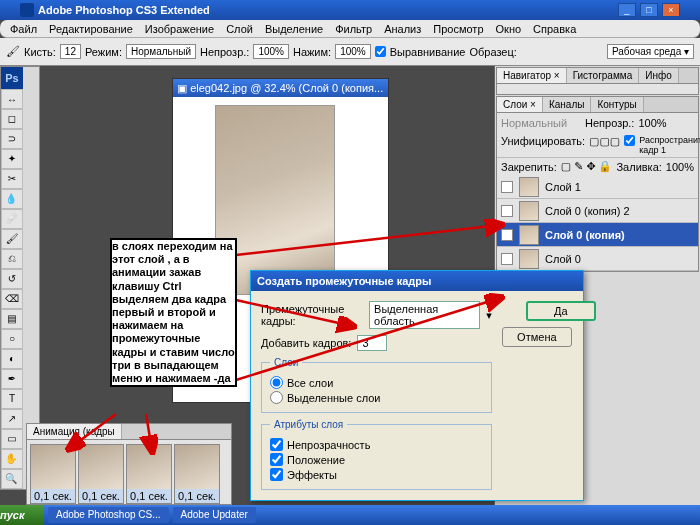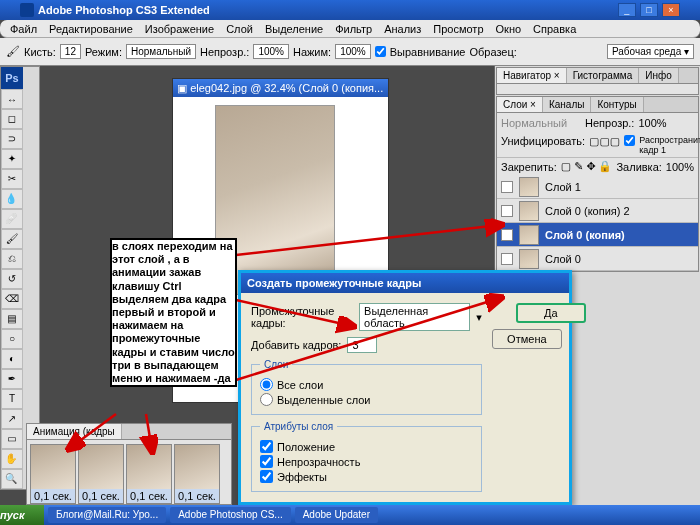--- a/index.html
+++ b/index.html
@@ -31,21 +31,21 @@
 .psec { border: 1px solid #888; background: #e4e4e4; margin: 1px; }
 .ptabs { display: flex; background: #d0d0d0; border-bottom: 1px solid #888; }
 .ptab { padding: 2px 6px; font-size: 10px; border-right: 1px solid #aaa; background: #d9d9d9; }
 .ptab.act { background: #eee; }
 .layerlist { font-size: 10px; }
 .lrow { display: flex; align-items: center; height: 24px; border-bottom: 1px solid #bbb; padding: 0 4px; gap: 6px; }
 .lrow.sel { background: #2b58b5; color: #fff; }
 .eye { width: 12px; height: 12px; border: 1px solid #888; background: #fff; }
 .thumb { width: 20px; height: 20px; background: linear-gradient(160deg,#c8b8a4,#e8dcc8); border: 1px solid #888; }
 
-.dialog { position: absolute; left: 238px; top: 270px; width: 334px; background: #ece9d8; border: 3px solid #0ea5e9; box-shadow: 2px 2px 6px rgba(0,0,0,0.4); z-index: 20; }
+.dialog { position: absolute; left: 250px; top: 270px; width: 334px; background: #ece9d8; border: 1px solid #0ea5e9; box-shadow: 2px 2px 6px rgba(0,0,0,0.4); z-index: 20; }
 .dialog .dt { height: 20px; background: linear-gradient(#2566d4,#1a4ca8); color: #fff; padding: 0 6px; line-height: 20px; font-weight: bold; }
 .dialog .body { padding: 10px; }
 .drow { display: flex; align-items: center; margin-bottom: 6px; gap: 6px; }
 .dsel { background: #fff; border: 1px solid #7a9; padding: 1px 4px; width: 130px; font-size: 11px; }
 .dinp { background: #fff; border: 1px solid #7a9; padding: 1px 4px; width: 30px; font-size: 11px; }
 .dbtn { width: 70px; height: 20px; background: #ece9d8; border: 1px solid #888; border-radius: 3px; }
 .dbtn.def { border: 2px solid #2a6; margin-left: 24px; }
 .fieldset { border: 1px solid #a0bcd8; padding: 6px 8px; margin-top: 6px; }
 .fieldset legend { color: #1a4ca8; padding: 0 4px; font-size: 10px; }
 .fchk { display: flex; align-items: center; gap: 4px; margin: 2px 0; font-size: 11px; }
@@ -247,25 +247,25 @@
             </div>
           <div class="fchk">
               <input type="radio" style="">
               <span>Выделенные слои</span>
             </div>
         </fieldset>
         <fieldset class="fieldset">
           <legend>Атрибуты слоя</legend>
           <div class="fchk">
               <input type="checkbox" checked="" style="">
+              <span>Непрозрачность</span>
+            </div>
+          <div class="fchk">
+              <input type="checkbox" checked="" style="">
               <span>Положение</span>
-            </div>
-          <div class="fchk">
-              <input type="checkbox" checked="" style="">
-              <span>Непрозрачность</span>
             </div>
           <div class="fchk">
               <input type="checkbox" checked="" style="">
               <span>Эффекты</span>
             </div>
         </fieldset>
       </div>
       <div style="width:76px;display:flex;flex-direction:column;gap:6px">
         <button class="dbtn def">Да</button>
         <button class="dbtn">Отмена</button>
@@ -285,16 +285,15 @@
     </defs>
   <line x1="236" y1="255" x2="500" y2="225" marker-end="url(#ah)"></line>
   <line x1="236" y1="300" x2="352" y2="326" marker-end="url(#ah)"></line>
   <line x1="236" y1="380" x2="500" y2="298" marker-end="url(#ah)"></line>
   <line x1="146" y1="414" x2="152" y2="450" marker-end="url(#ah)"></line>
   <line x1="116" y1="414" x2="70" y2="448" marker-end="url(#ah)"></line>
 </svg>
 
 <div class="taskbar">
   <div class="start">пуск</div>
-  <div class="tbtn">Блоги@Mail.Ru: Уро...</div>
   <div class="tbtn">Adobe Photoshop CS...</div>
   <div class="tbtn">Adobe Updater</div>
 </div>
 
 </body></html>

